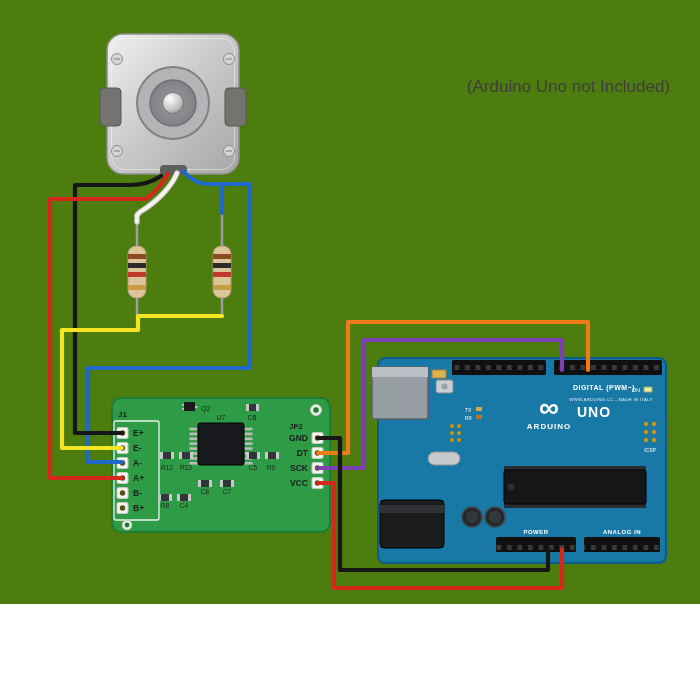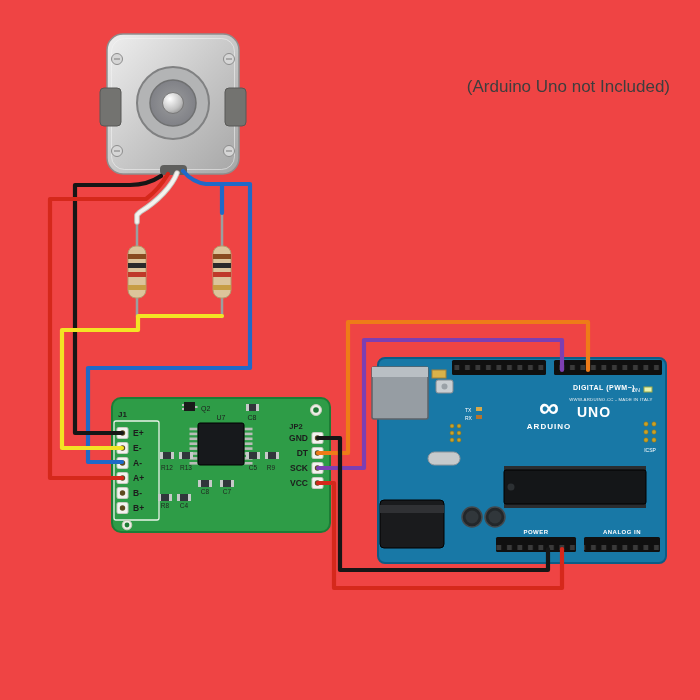--- a/index.html
+++ b/index.html
@@ -1,16 +1,16 @@
 <!DOCTYPE html>
 <html><head>
 <meta charset="utf-8">
 <style>
   html,body{margin:0;padding:0;background:#fff;}
-  .stage{position:relative;width:700px;height:700px;background:#ef4444;overflow:hidden;}
+  .stage{position:relative;width:700px;height:604px;background:#4d7c0f;overflow:hidden;}
   svg{display:block;}
   text{font-family:"Liberation Sans","DejaVu Sans",sans-serif;}
 </style>
 </head>
 <body>
 
 <div class="stage">
 <svg width="700" height="700" viewBox="0 0 700 700">
   <defs>
     <linearGradient id="metal" x1="0" y1="0" x2="1" y2="1">

